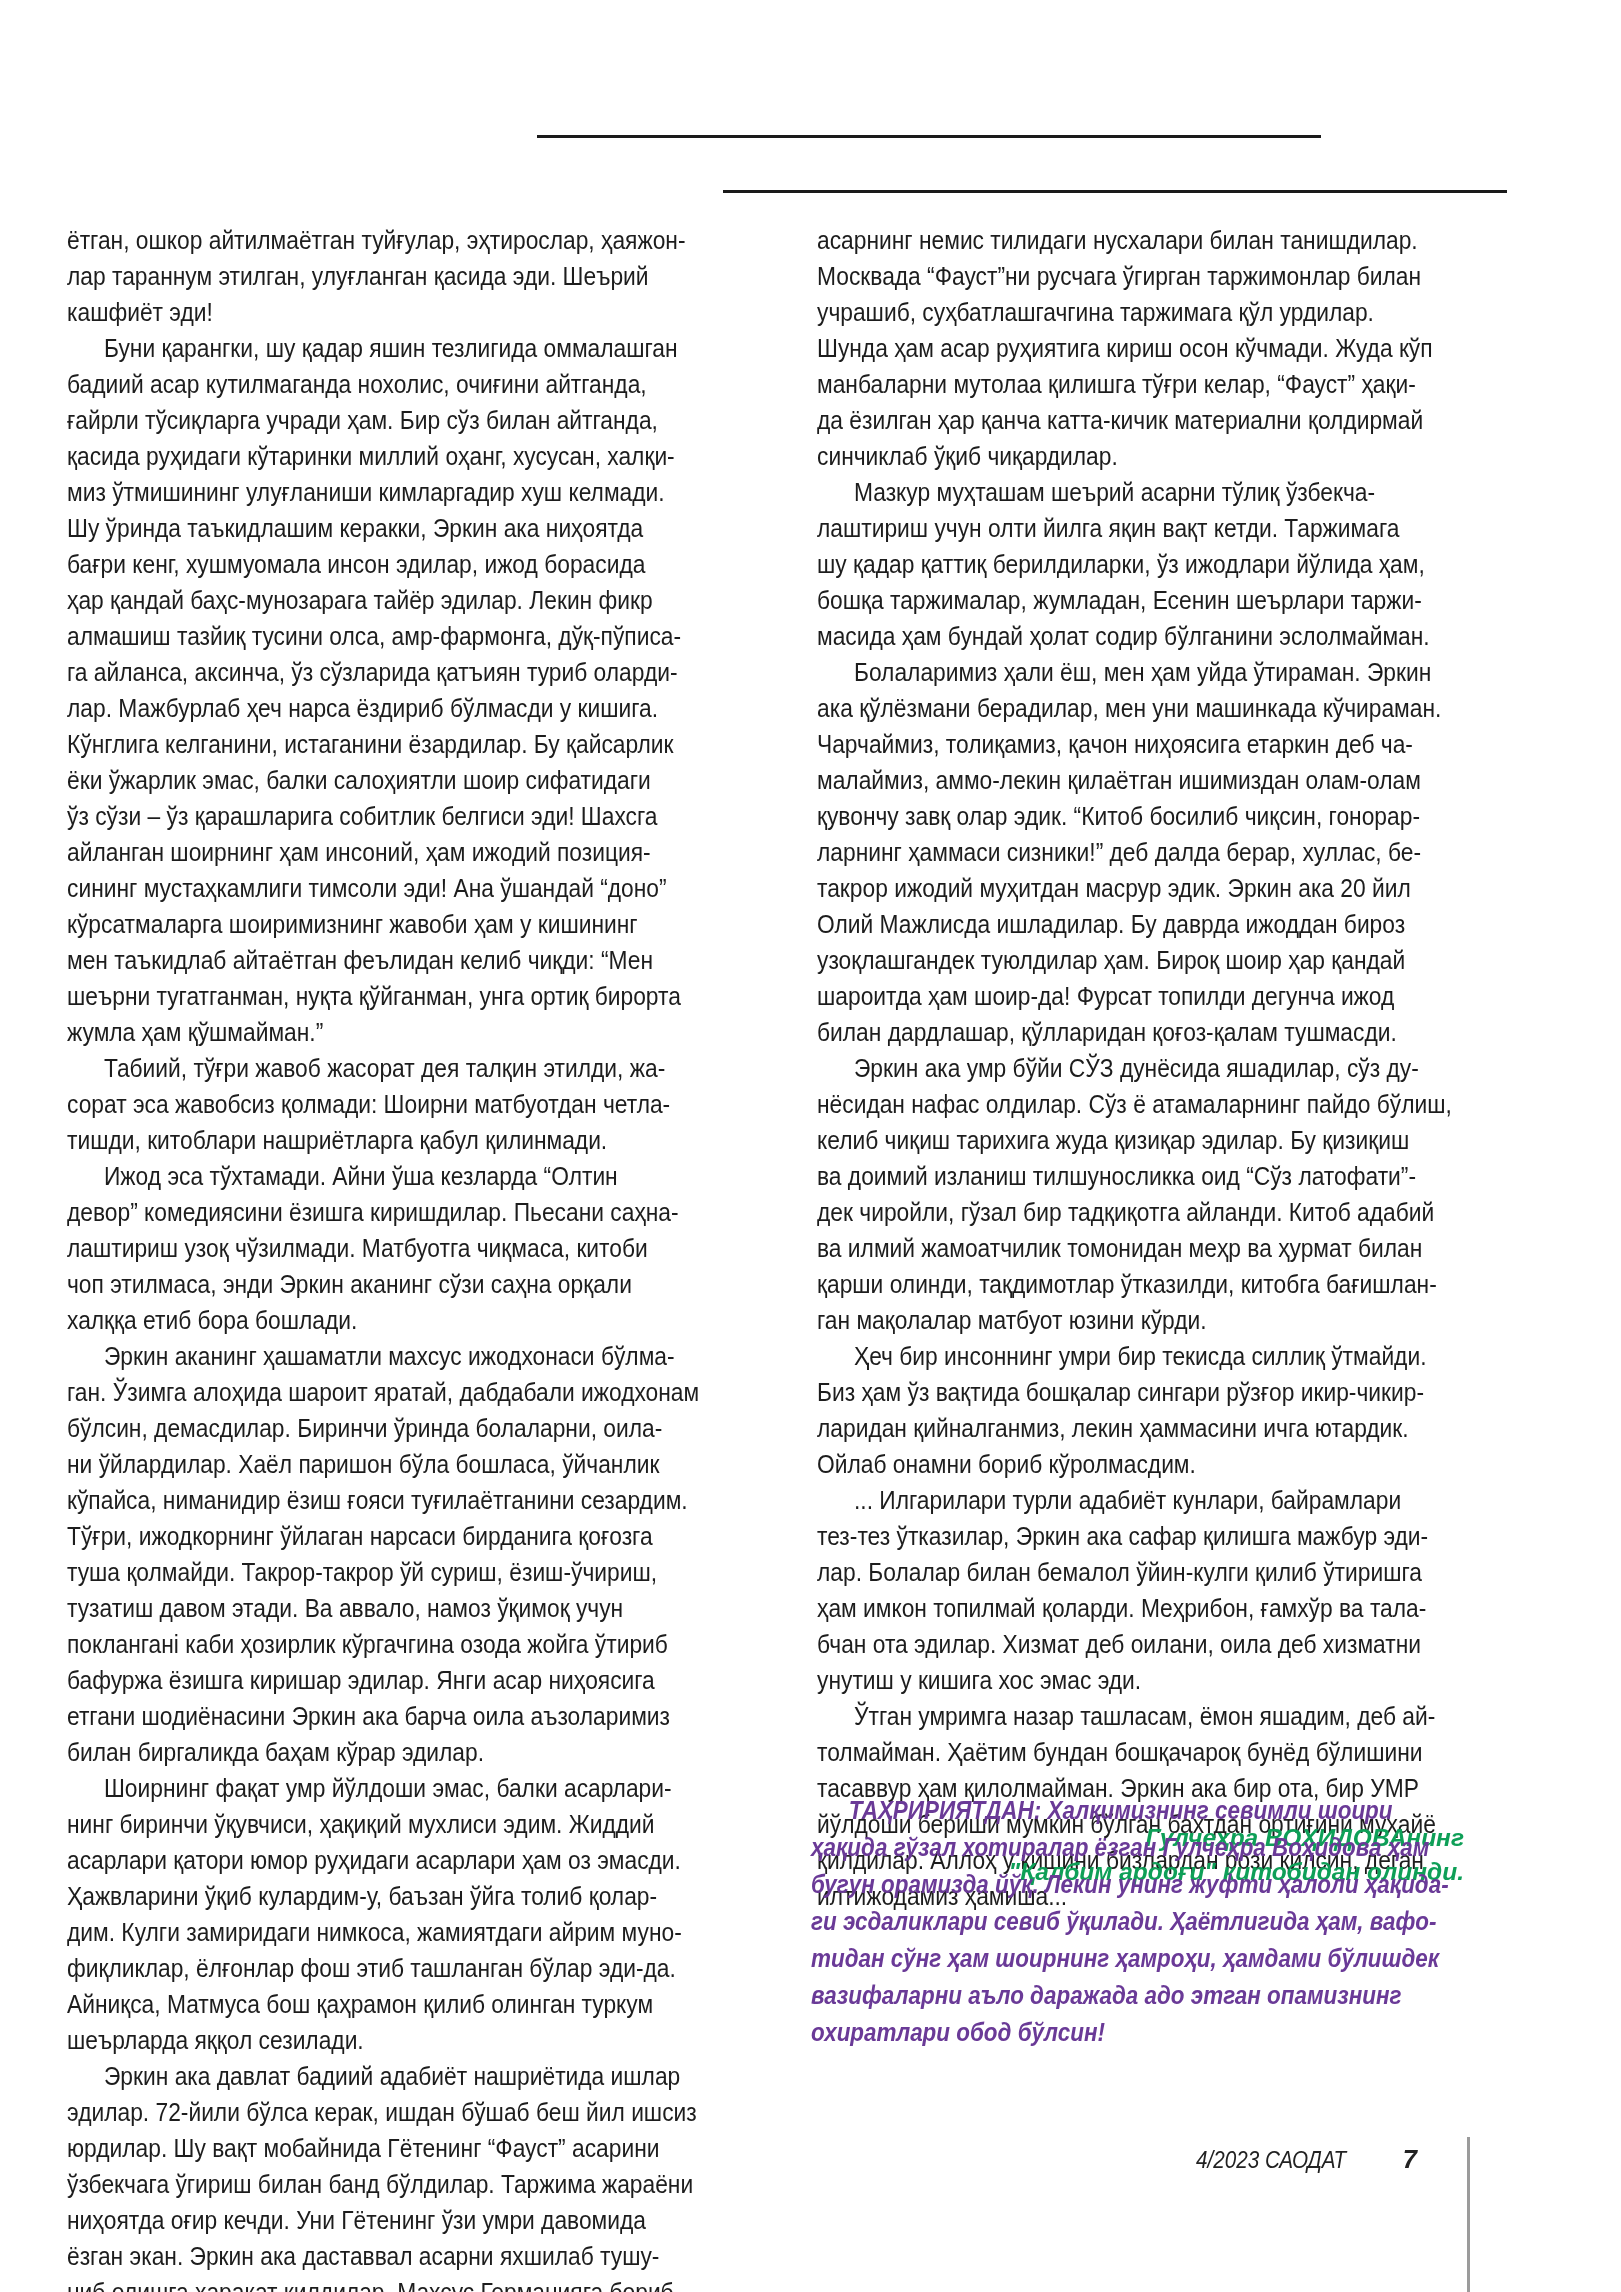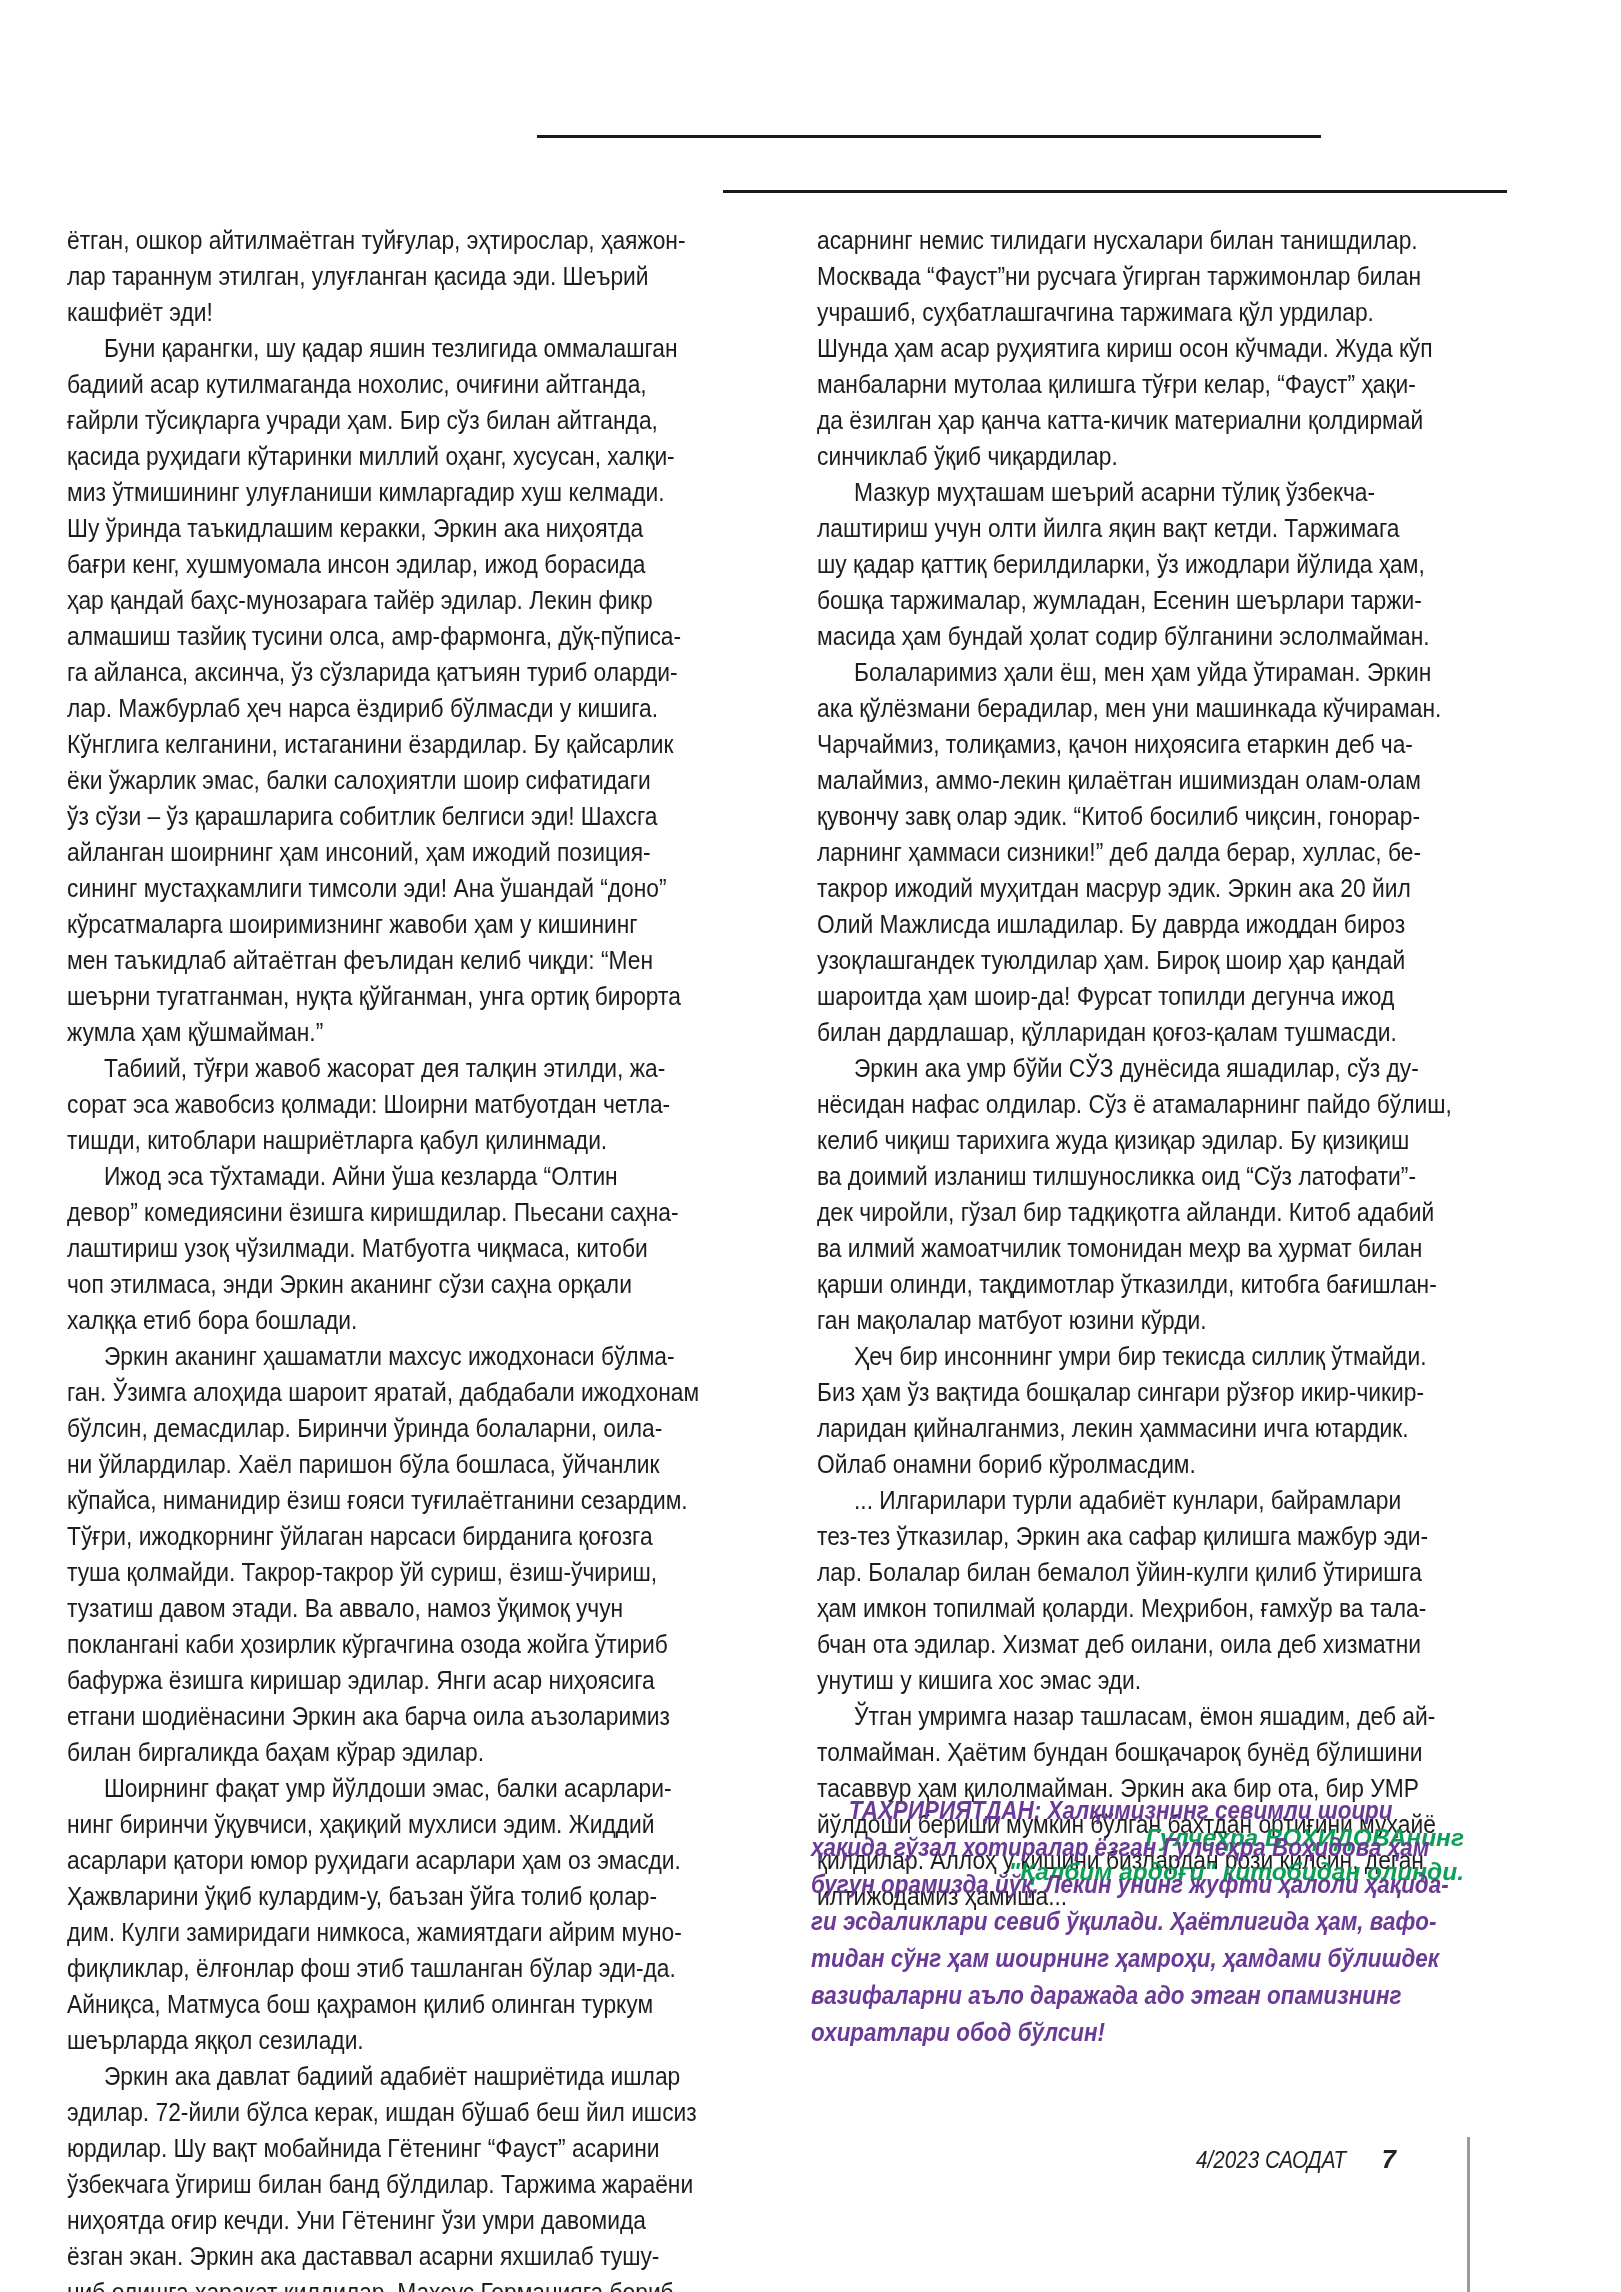--- a/index.html
+++ b/index.html
@@ -56,21 +56,21 @@
   }
   .editorial .eline.indent { padding-left: 43px; }
   .footer {
     position: absolute;
     top: 2145px;
     left: 1196px;
     font-family: "Liberation Sans", sans-serif;
     color: #222;
     font-size: 23.5px;
     display: flex;
-    gap: 15px;
+    gap: 36px;
     align-items: baseline;
   }
   .footer .issue { font-style: italic; transform: scaleX(0.88); transform-origin: left center; }
   .footer .pageno { font-weight: bold; font-style: italic; font-size: 25.5px; }
   .vrule { position: absolute; left: 1467px; top: 2137px; width: 2.9px; height: 156px; background: #9b9b9b; }
 </style>
 </head>
 <body>
 
 <div class="rule" style="left:537px; top:135px; width:784px;"></div>

